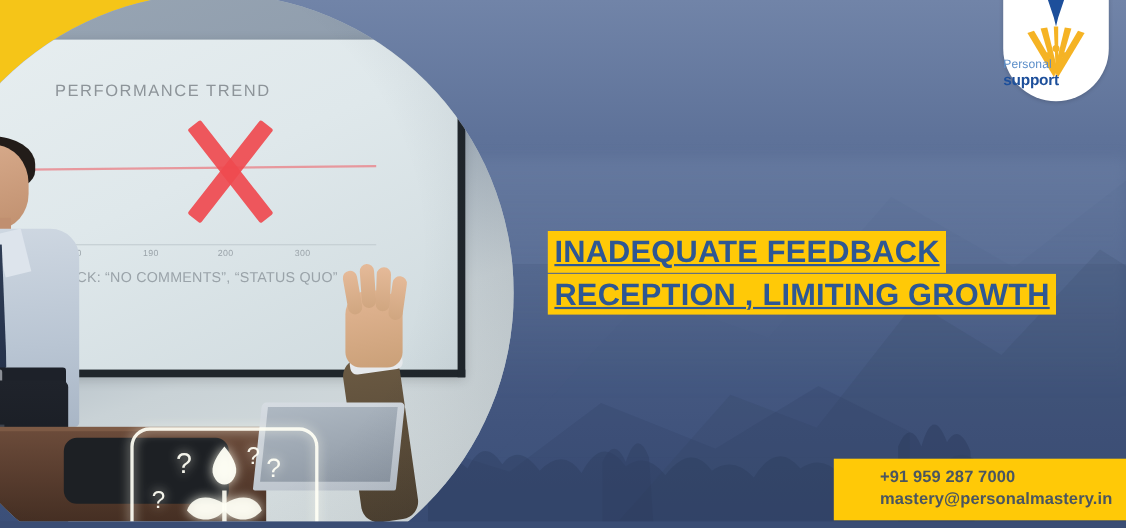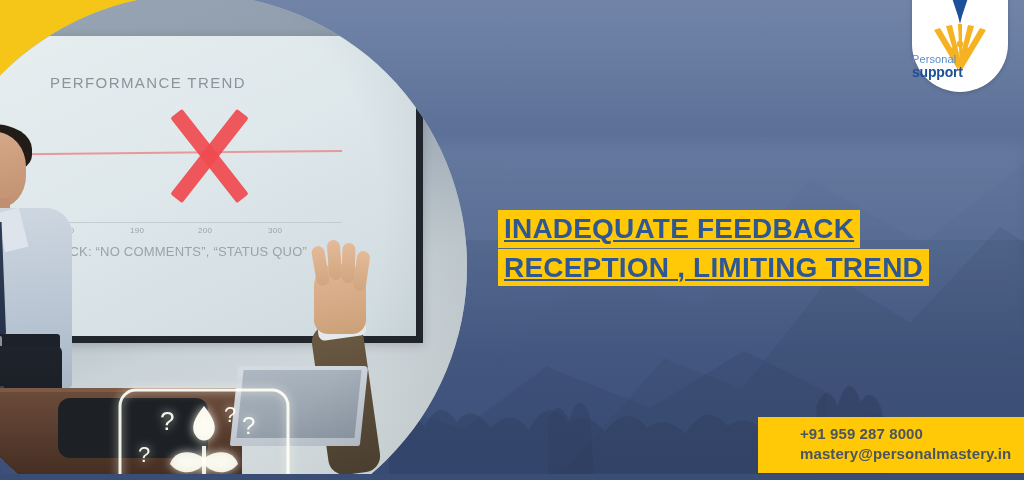--- a/index.html
+++ b/index.html
@@ -507,25 +507,25 @@
       <path d="M88,74 C104,64 118,68 122,80 C112,92 96,90 88,80 Z" fill="rgba(255,255,245,0.9)"></path>
       <text x="44" y="46" font-family="Liberation Sans, sans-serif" font-size="26" fill="rgba(255,255,245,0.95)">?</text>
       <text x="108" y="38" font-family="Liberation Sans, sans-serif" font-size="22" fill="rgba(255,255,245,0.95)">?</text>
       <text x="126" y="50" font-family="Liberation Sans, sans-serif" font-size="24" fill="rgba(255,255,245,0.95)">?</text>
       <text x="22" y="78" font-family="Liberation Sans, sans-serif" font-size="22" fill="rgba(255,255,245,0.95)">?</text>
     </svg>
   </div>
 
   <div class="headline">
     <div class="hl-line">INADEQUATE FEEDBACK</div>
-    <div class="hl-line">RECEPTION , LIMITING TREND</div>
+    <div class="hl-line">RECEPTION , LIMITING GROWTH</div>
   </div>
 
   <div class="contact-bar">
-    <div>+91 959 287 8000</div>
+    <div>+91 959 287 7000</div>
     <div>mastery@personalmastery.in</div>
   </div>
 
   <div class="logo">
     <svg viewBox="0 0 96 118">
       <g fill="#1d4f9b">
         <path d="M34,12 L38,2 L42,12 L46,2 L50,12 L54,2 L58,12 L62,2 L66,12 L62,20 L34,20 Z"></path>
         <rect x="36" y="20" width="24" height="4"></rect>
         <path d="M40,24 L56,24 L50,42 L48,50 L46,42 Z"></path>
         <path d="M34,18 C26,14 22,8 22,2 C28,6 34,10 38,16 Z"></path>

